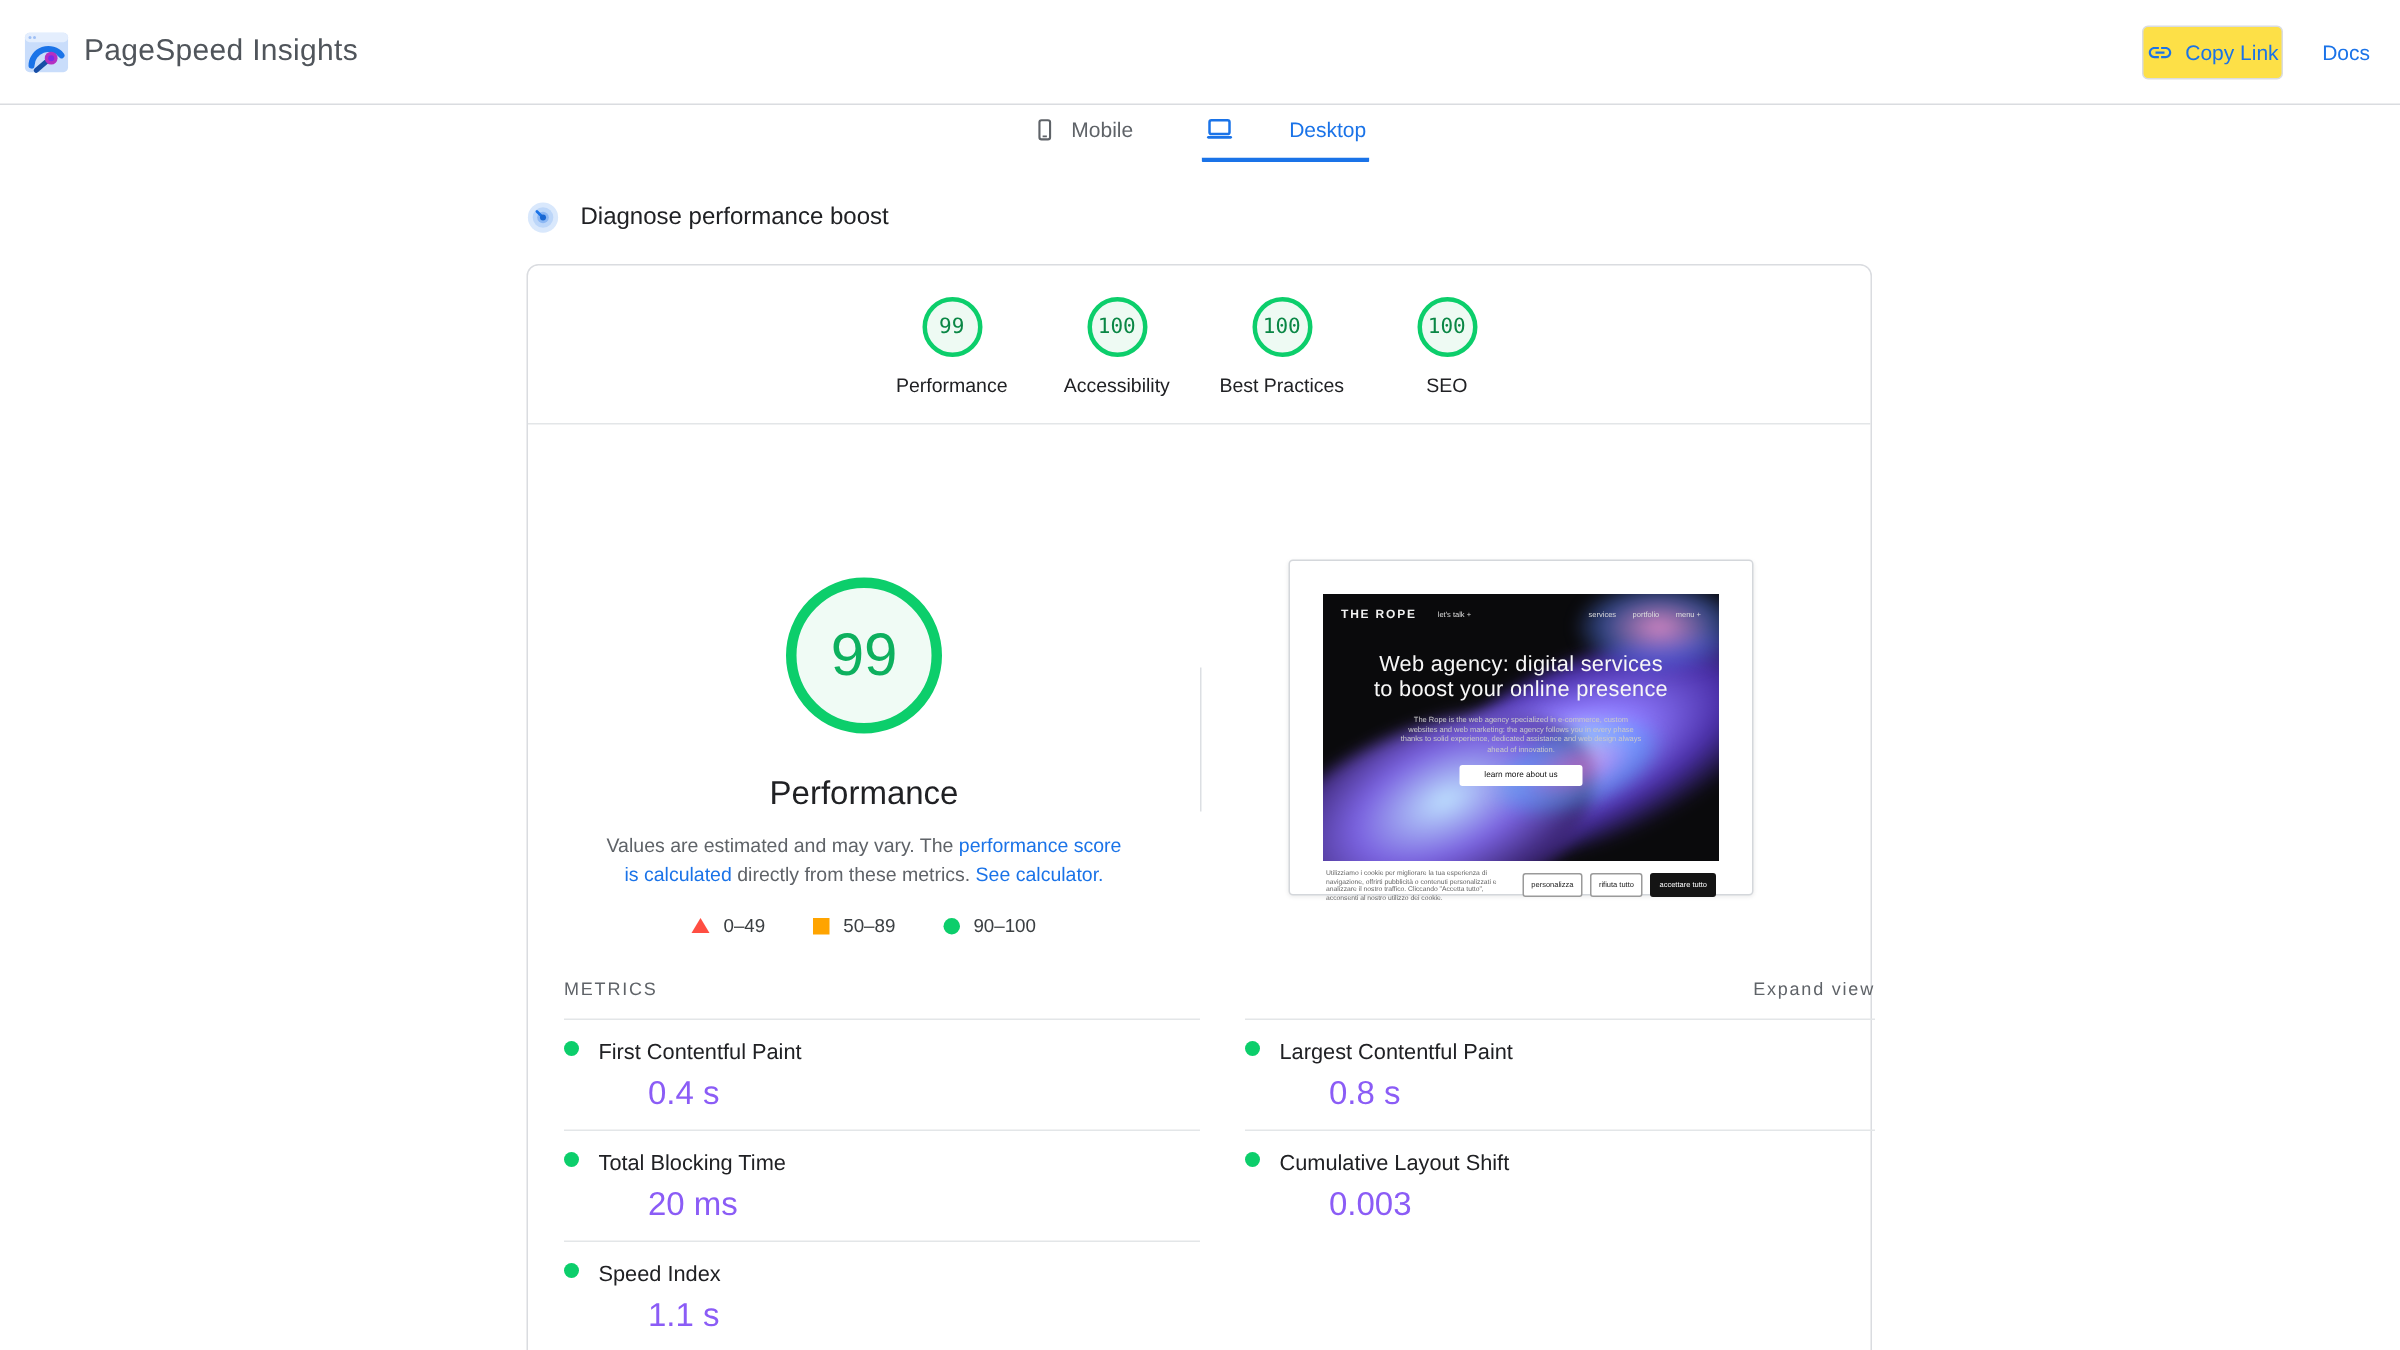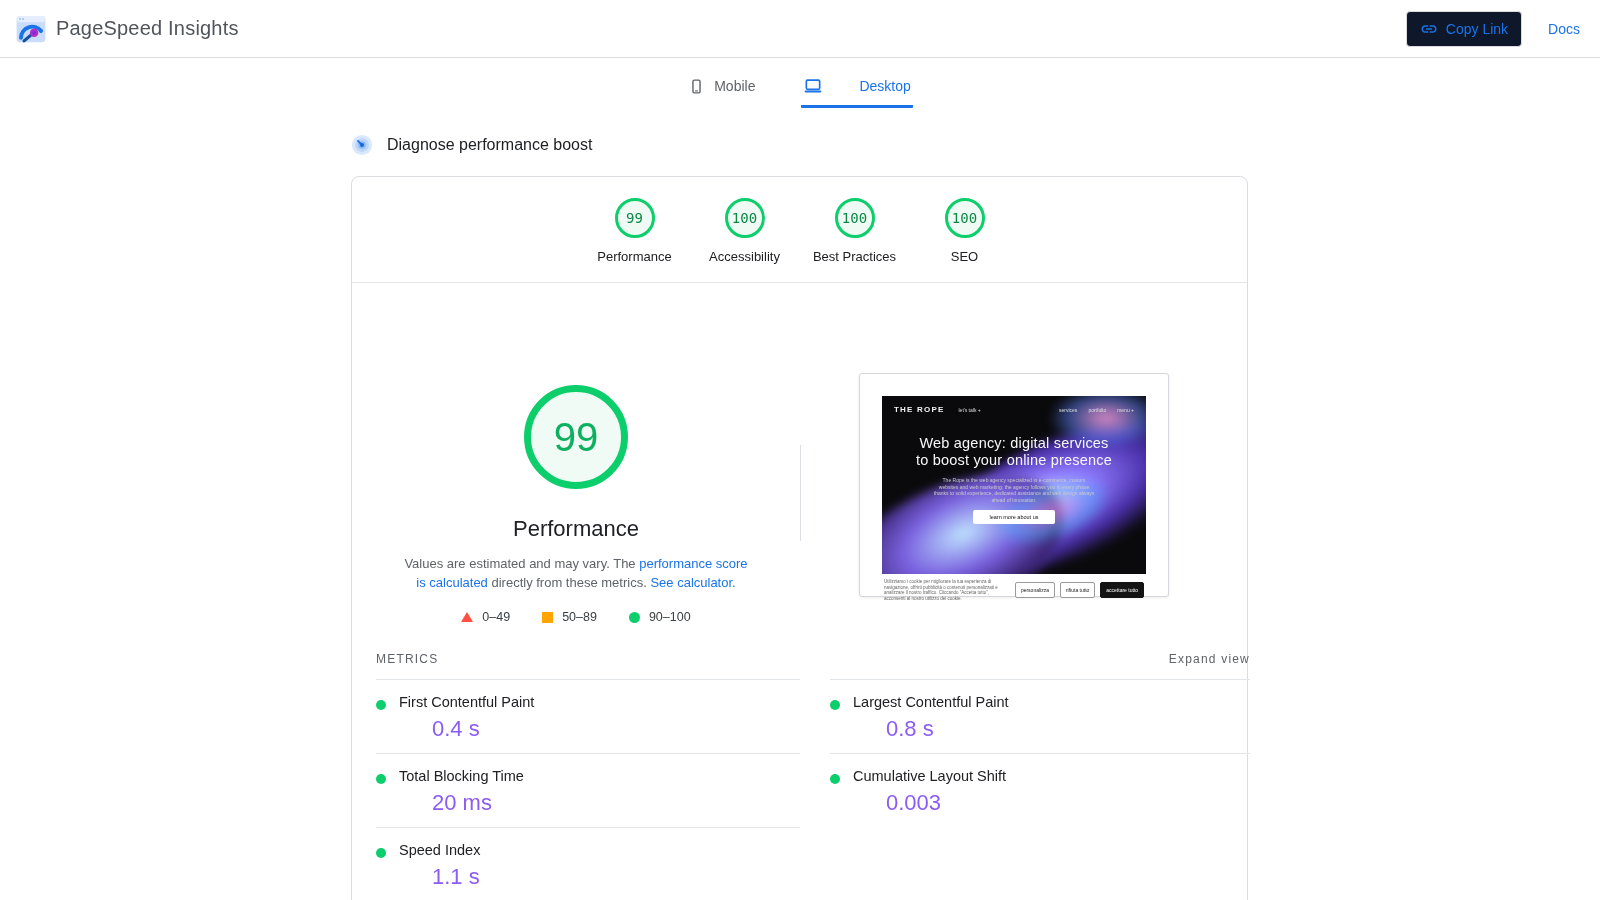--- a/index.html
+++ b/index.html
@@ -2,27 +2,27 @@
 <html><head>
 <meta charset="utf-8">
 <style>
   *{box-sizing:border-box;margin:0;padding:0;}
   html,body{width:1600px;height:900px;}
   body{
     position:relative;overflow:hidden;background:#fff;
     font-family:"Liberation Sans",sans-serif;color:#202124;
   }
   
-  .app-header{position:absolute;top:0;left:0;width:1600px;height:58px;
+  .app-header{position:absolute;top:0;left:0;width:1600px;height:70px;
     display:flex;align-items:center;padding:0 16px;border-bottom:1px solid #dadce0;background:#fff;z-index:5;}
   .logo{width:30px;height:30px;margin-right:10px;display:flex;align-items:center;}
   .app-title{font-size:20px;color:#50555b;letter-spacing:.2px;}
   .header-actions{margin-left:auto;display:flex;align-items:center;gap:26px;}
-  .copy-link{display:flex;align-items:center;gap:8px;background:#0f172a;border:1px solid #dadce0;
-    border-radius:4px;padding:8px 13px;color:#1a73e8;font-size:14px;font-weight:500;cursor:pointer;
+  .copy-link{display:flex;align-items:center;gap:8px;background:#fde047;border:1px solid #dadce0;
+    border-radius:4px;padding:8px 2px;color:#1a73e8;font-size:14px;font-weight:500;cursor:pointer;
     font-family:"Liberation Sans",sans-serif;}
   .docs{color:#1a73e8;font-size:14px;font-weight:500;text-decoration:none;cursor:pointer;margin-right:4px;}
   
   .main{position:absolute;left:351px;top:58px;width:897px;}
   .tabs{display:flex;justify-content:center;gap:44px;margin-top:8px;}
   .tab{display:flex;align-items:center;gap:9px;font-size:14px;color:#5f6368;
     padding:10px 2px 9px;cursor:pointer;border-bottom:3px solid transparent;}
   .tab.active{color:#1a73e8;border-bottom:3px solid #1a73e8;border-radius:1px;gap:36px;}
   .diagnose{display:flex;align-items:center;gap:14px;margin-top:26px;}
   .diagnose-label{font-size:16px;color:#202124;}
@@ -82,21 +82,21 @@
   .cookie-btn.dark{background:#141414;color:#fff;border-color:#141414;}
   
   .metrics-area{position:absolute;top:475px;left:24px;width:874px;}
   .m-head{display:flex;justify-content:space-between;align-items:center;padding-bottom:13px;}
   .m-head-label{font-size:12px;letter-spacing:1.2px;color:#5f6368;}
   .m-expand{font-size:12px;letter-spacing:1.2px;color:#5f6368;cursor:pointer;}
   .m-cols{display:flex;justify-content:space-between;}
   .m-col{width:424px;}
   .m-col.right{width:420px;}
   .m-row{border-top:1px solid #e3e6e8;padding:14px 0 11px;}
-  .m-label-row{display:flex;align-items:flex-end;gap:13px;}
+  .m-label-row{display:flex;align-items:flex-start;gap:13px;}
   .m-dot{width:10px;height:10px;border-radius:50%;background:#0cce6b;flex:none;}
   .m-name{font-size:14.5px;color:#202124;}
   .m-value{margin:6px 0 0 56px;font-size:22px;color:#8b5cf6;}
 </style>
 </head>
 <body>
 
 <div class="app-header">
   <div class="logo">
     <svg viewBox="0 0 24 24" width="30" height="30">

